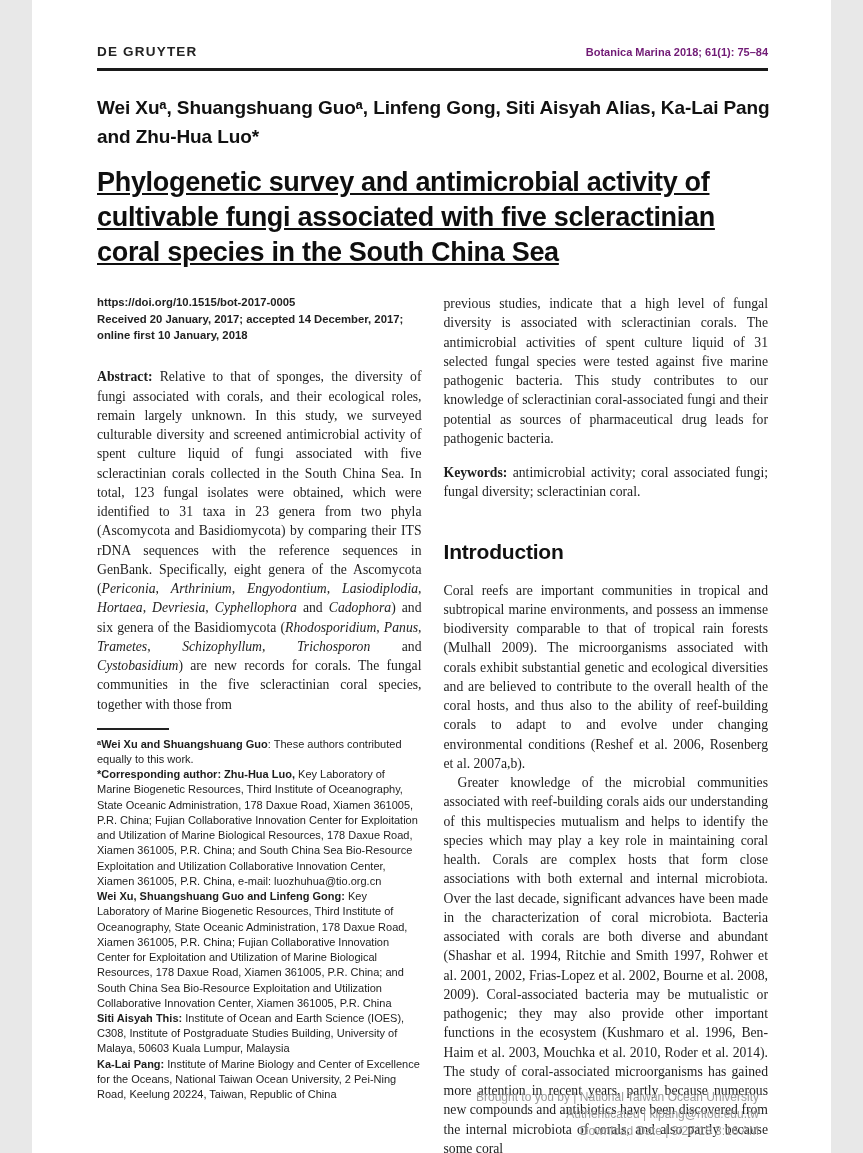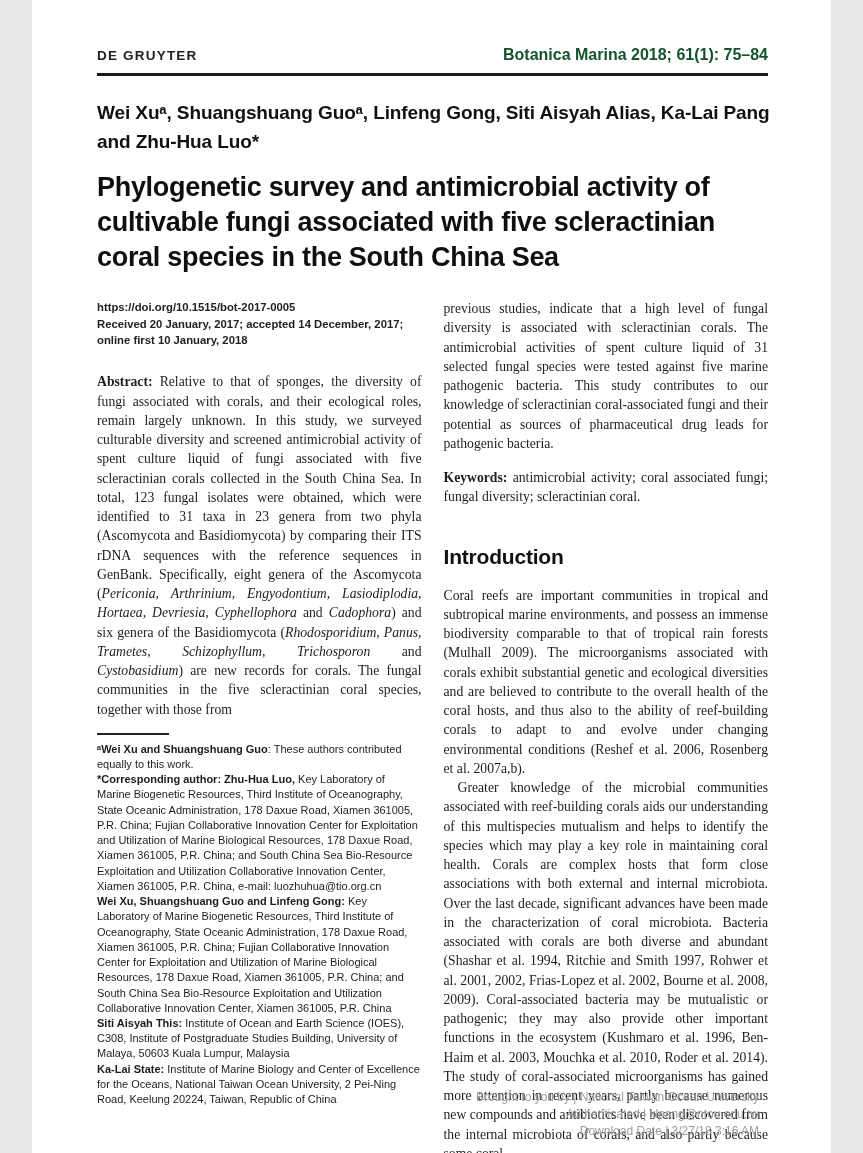--- a/index.html
+++ b/index.html
@@ -10,27 +10,27 @@
     background: #ffffff;
     box-sizing: border-box;
     padding: 34px 63px 0 65px;
     font-family: "Liberation Sans", sans-serif;
     color: #1c1c1c;
     overflow: hidden;
   }
   
   .hdr { display: flex; justify-content: space-between; align-items: baseline; }
   .publisher { font-size: 13.5px; font-weight: 700; letter-spacing: 1.2px; color: #222; }
-  .journal-ref { font-size: 16px; font-weight: 700; color: #14532d; margin-top: 12px; }
+  .journal-ref { font-size: 11px; font-weight: 700; color: #701a75; margin-top: 12px; }
   .hdr-rule { height: 3px; background: #1a1a1a; margin-top: 9px; }
   
   .authors { margin-top: 22px; font-size: 19px; font-weight: 700; line-height: 1.55; color: #111; letter-spacing: -0.1px; }
   .authors div { white-space: nowrap; }
   .title { margin-top: 13px; font-size: 27px; font-weight: 700; line-height: 1.3; color: #0f0f0f; letter-spacing: -0.3px; }
-  .title div { white-space: nowrap; }
+  .title div { white-space: nowrap; text-decoration: underline; }
   
   .columns { display: flex; gap: 22px; margin-top: 24px; }
   .col { width: 357px; box-sizing: border-box; }
   .doi-block { font-size: 11.3px; font-weight: 700; line-height: 1.45; color: #222; }
   .serif {
     font-family: "Liberation Serif", serif;
     font-size: 13.7px; line-height: 1.405; text-align: justify;
     color: #1d1d1d; hyphens: auto; -webkit-hyphens: auto;
   }
   .abstract-p { margin-top: 24px; }
@@ -82,21 +82,21 @@
       </div>
 
       <p class="serif abstract-p" style="margin:24px 0 0 0;"><b>Abstract:</b><span> Relative to that of sponges, the diversity of fungi associated with corals, and their ecological roles, remain largely unknown. In this study, we surveyed culturable diversity and screened antimicrobial activity of spent culture liquid of fungi associated with five scleractinian corals collected in the South China Sea. In total, 123 fungal isolates were obtained, which were identified to 31 taxa in 23 genera from two phyla (Ascomycota and Basidiomycota) by comparing their ITS rDNA sequences with the reference sequences in GenBank. Specifically, eight genera of the Ascomycota (</span><i>Periconia</i><span>, </span><i>Arthrinium</i><span>, </span><i>Engyodontium</i><span>, </span><i>Lasiodiplodia</i><span>, </span><i>Hortaea</i><span>, </span><i>Devriesia</i><span>, </span><i>Cyphellophora</i><span> and </span><i>Cadophora</i><span>) and six genera of the Basidiomycota (</span><i>Rhodosporidium</i><span>, </span><i>Panus</i><span>, </span><i>Trametes</i><span>, </span><i>Schizophyllum</i><span>, </span><i>Trichosporon</i><span> and </span><i>Cystobasidium</i><span>) are new records for corals. The fungal communities in the five scleractinian coral species, together with those from</span></p>
 
       <div class="fn-block">
         <div class="fn-rule"></div>
         <div class="footnote"><b>ᵃWei Xu and Shuangshuang Guo</b><span>: These authors contributed equally to this work.</span></div>
         <div class="footnote"><b>*Corresponding author: Zhu-Hua Luo,</b><span> Key Laboratory of Marine Biogenetic Resources, Third Institute of Oceanography, State Oceanic Administration, 178 Daxue Road, Xiamen 361005, P.R. China; Fujian Collaborative Innovation Center for Exploitation and Utilization of Marine Biological Resources, 178 Daxue Road, Xiamen 361005, P.R. China; and South China Sea Bio-Resource Exploitation and Utilization Collaborative Innovation Center, Xiamen 361005, P.R. China, e-mail: luozhuhua@tio.org.cn</span></div>
         <div class="footnote"><b>Wei Xu, Shuangshuang Guo and Linfeng Gong:</b><span> Key Laboratory of Marine Biogenetic Resources, Third Institute of Oceanography, State Oceanic Administration, 178 Daxue Road, Xiamen 361005, P.R. China; Fujian Collaborative Innovation Center for Exploitation and Utilization of Marine Biological Resources, 178 Daxue Road, Xiamen 361005, P.R. China; and South China Sea Bio-Resource Exploitation and Utilization Collaborative Innovation Center, Xiamen 361005, P.R. China</span></div>
         <div class="footnote"><b>Siti Aisyah This:</b><span> Institute of Ocean and Earth Science (IOES), C308, Institute of Postgraduate Studies Building, University of Malaya, 50603 Kuala Lumpur, Malaysia</span></div>
-        <div class="footnote"><b>Ka-Lai State:</b><span> Institute of Marine Biology and Center of Excellence for the Oceans, National Taiwan Ocean University, 2 Pei-Ning Road, Keelung 20224, Taiwan, Republic of China</span></div>
+        <div class="footnote"><b>Ka-Lai Pang:</b><span> Institute of Marine Biology and Center of Excellence for the Oceans, National Taiwan Ocean University, 2 Pei-Ning Road, Keelung 20224, Taiwan, Republic of China</span></div>
       </div>
     </div>
 
     <div class="col">
       <p class="serif" style="margin:0;">previous studies, indicate that a high level of fungal diversity is associated with scleractinian corals. The antimicrobial activities of spent culture liquid of 31 selected fungal species were tested against five marine pathogenic bacteria. This study contributes to our knowledge of scleractinian coral-associated fungi and their potential as sources of pharmaceutical drug leads for pathogenic bacteria.</p>
 
       <p class="serif kw-p" style="margin:15px 0 0 0;"><b>Keywords:</b><span> antimicrobial activity; coral associated fungi; fungal diversity; scleractinian coral.</span></p>
 
       <h2 class="section-heading" style="margin-bottom:17px;">Introduction</h2>
 

